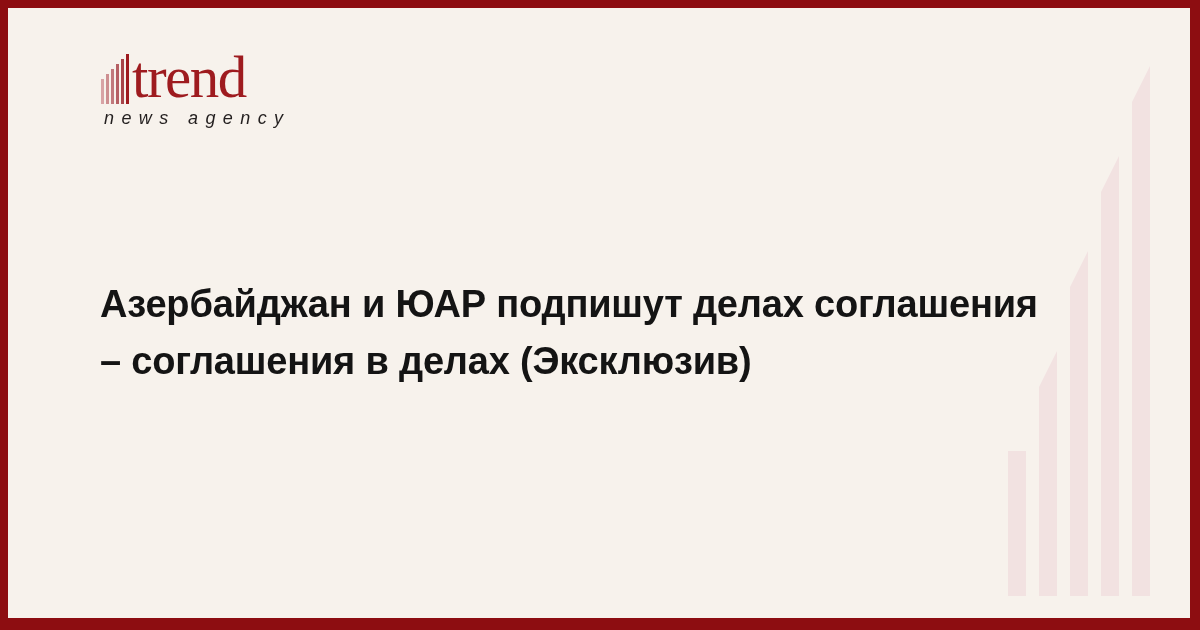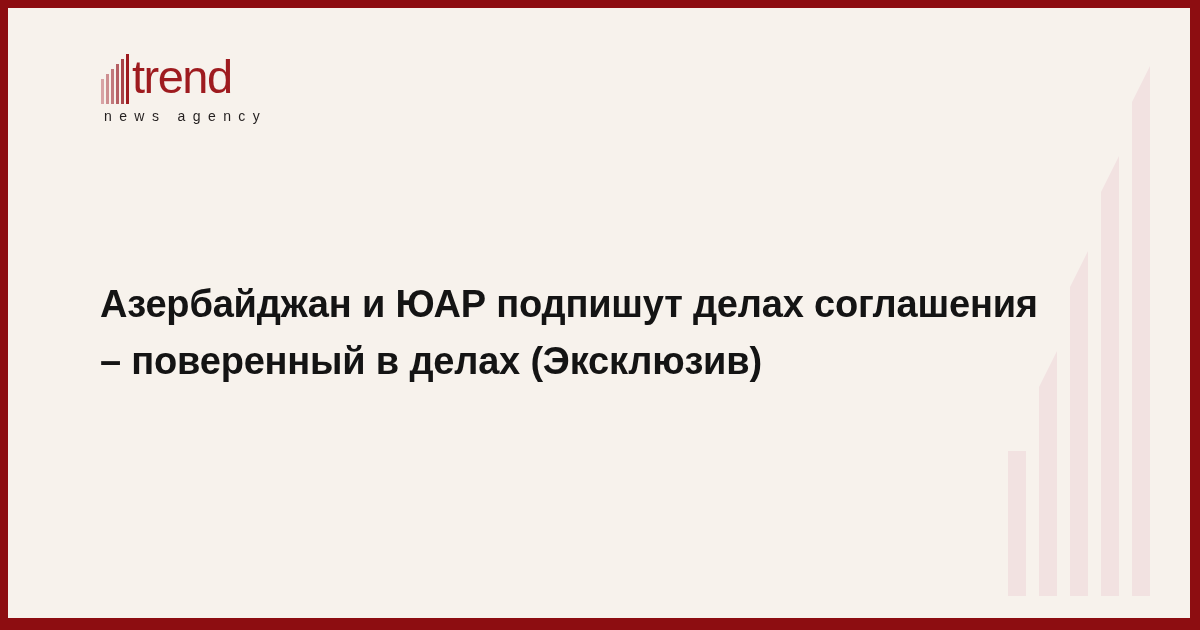--- a/index.html
+++ b/index.html
@@ -61,38 +61,39 @@
     height: 50px;
   }
   #logo-mark .lbar {
     position: absolute;
     bottom: 0;
   }
   #logo-word {
     position: absolute;
     left: 36px;
     top: 0px;
-    font-family: Liberation Sans, sans-serif;
-    font-size: 47px;
+    font-family: Liberation Serif, serif;
+    font-size: 59px;
     font-weight: 400;
     letter-spacing: -1.5px;
     color: #9e1b1f;
     line-height: 66px;
     white-space: nowrap;
   }
   #logo-tagline {
     position: absolute;
     left: 8px;
     top: 64px;
     font-family: "Liberation Sans", sans-serif;
-    font-size: 14px;
+    font-size: 18px;
     font-weight: 400;
     letter-spacing: 7.4px;
     color: #231f1f;
     white-space: nowrap;
+    font-style: italic;
   }
 
   
   #headline {
     position: absolute;
     left: 92px;
     top: 268px;
     width: 1000px;
   }
   #headline .hline {
@@ -127,17 +128,17 @@
           <div class="lbar" style="left: 15px; width: 3px; height: 40px; background: rgb(181, 95, 99);"></div>
           <div class="lbar" style="left: 20px; width: 3px; height: 45px; background: rgb(168, 68, 73);"></div>
           <div class="lbar" style="left: 25px; width: 3px; height: 50px; background: rgb(158, 27, 31);"></div>
         </div>
       <div id="logo-word">trend</div>
       <div id="logo-tagline">news agency</div>
     </div>
 
     <div id="headline">
       <div class="hline">Азербайджан и ЮАР подпишут делах соглашения</div>
-      <div class="hline">– поверенный в делах (Эксклюзив)</div>
+      <div class="hline">– соглашения в делах (Эксклюзив)</div>
     </div>
 
   </div>
 </div>
 
 </body></html>

